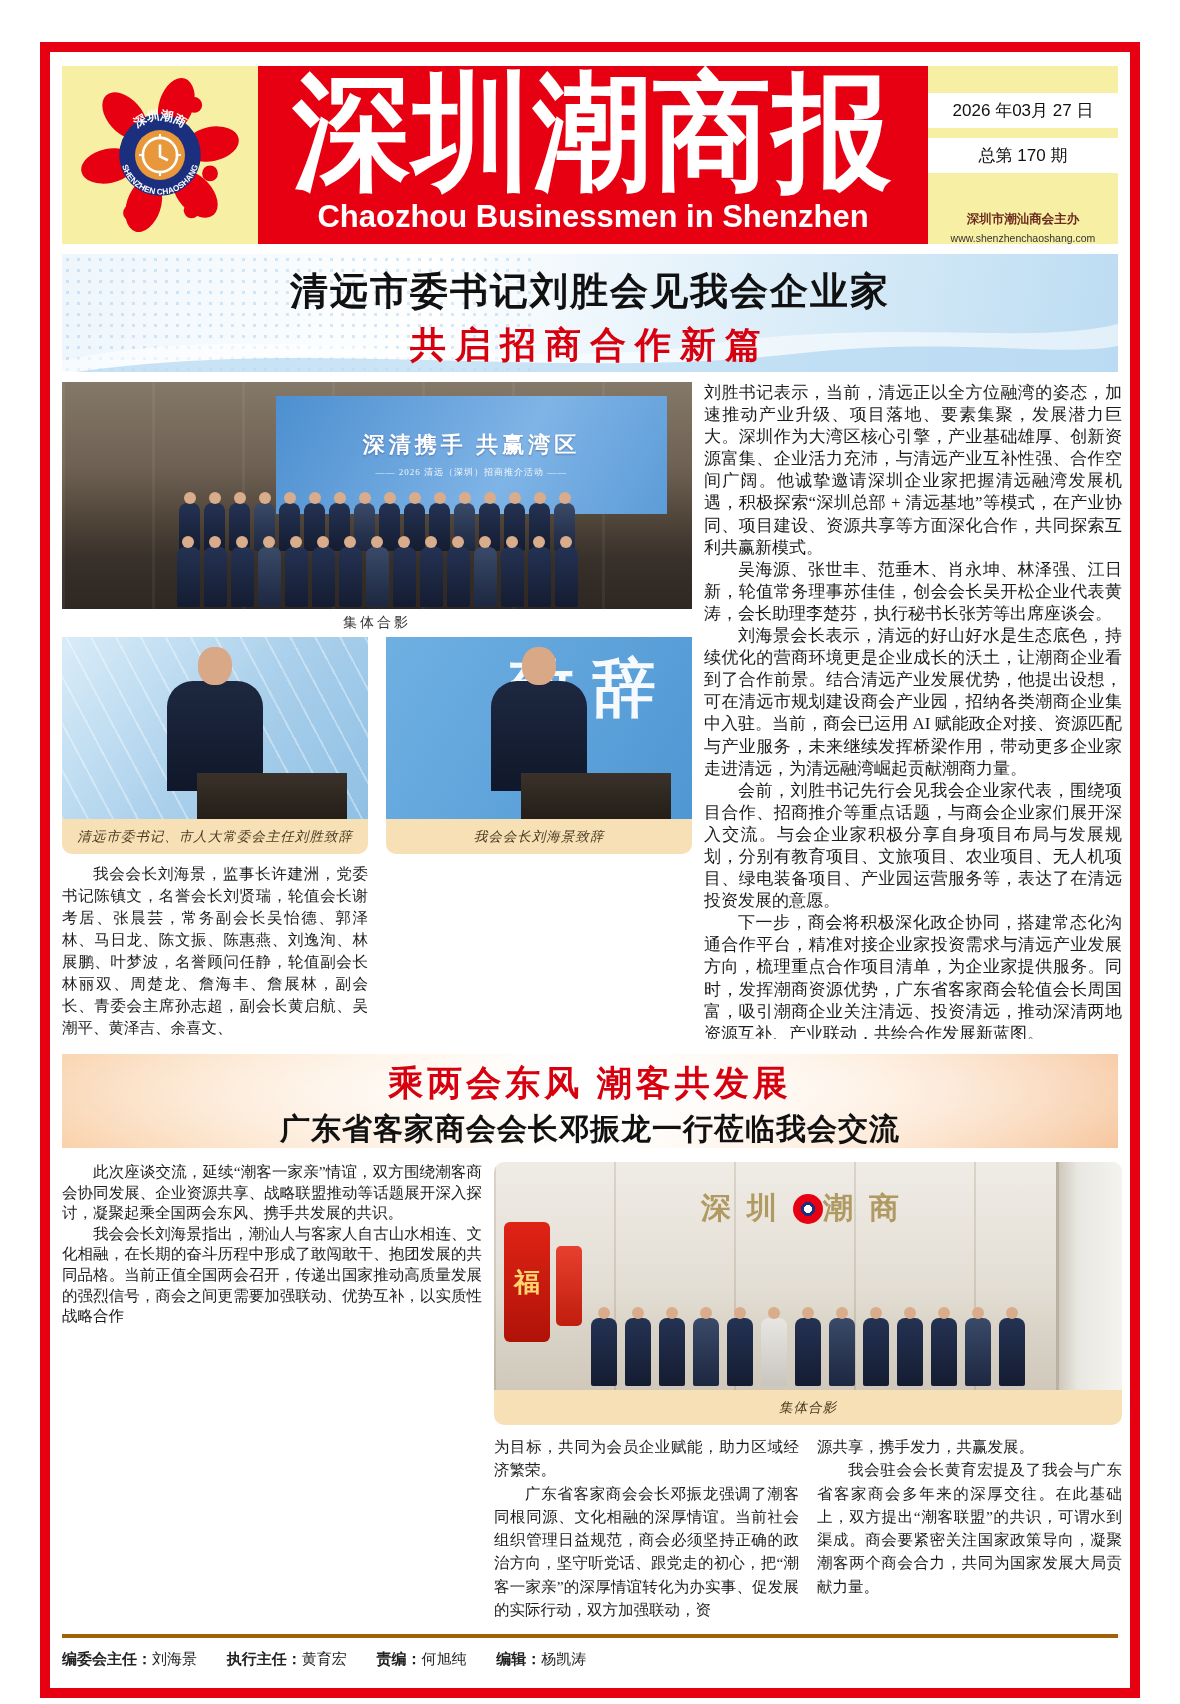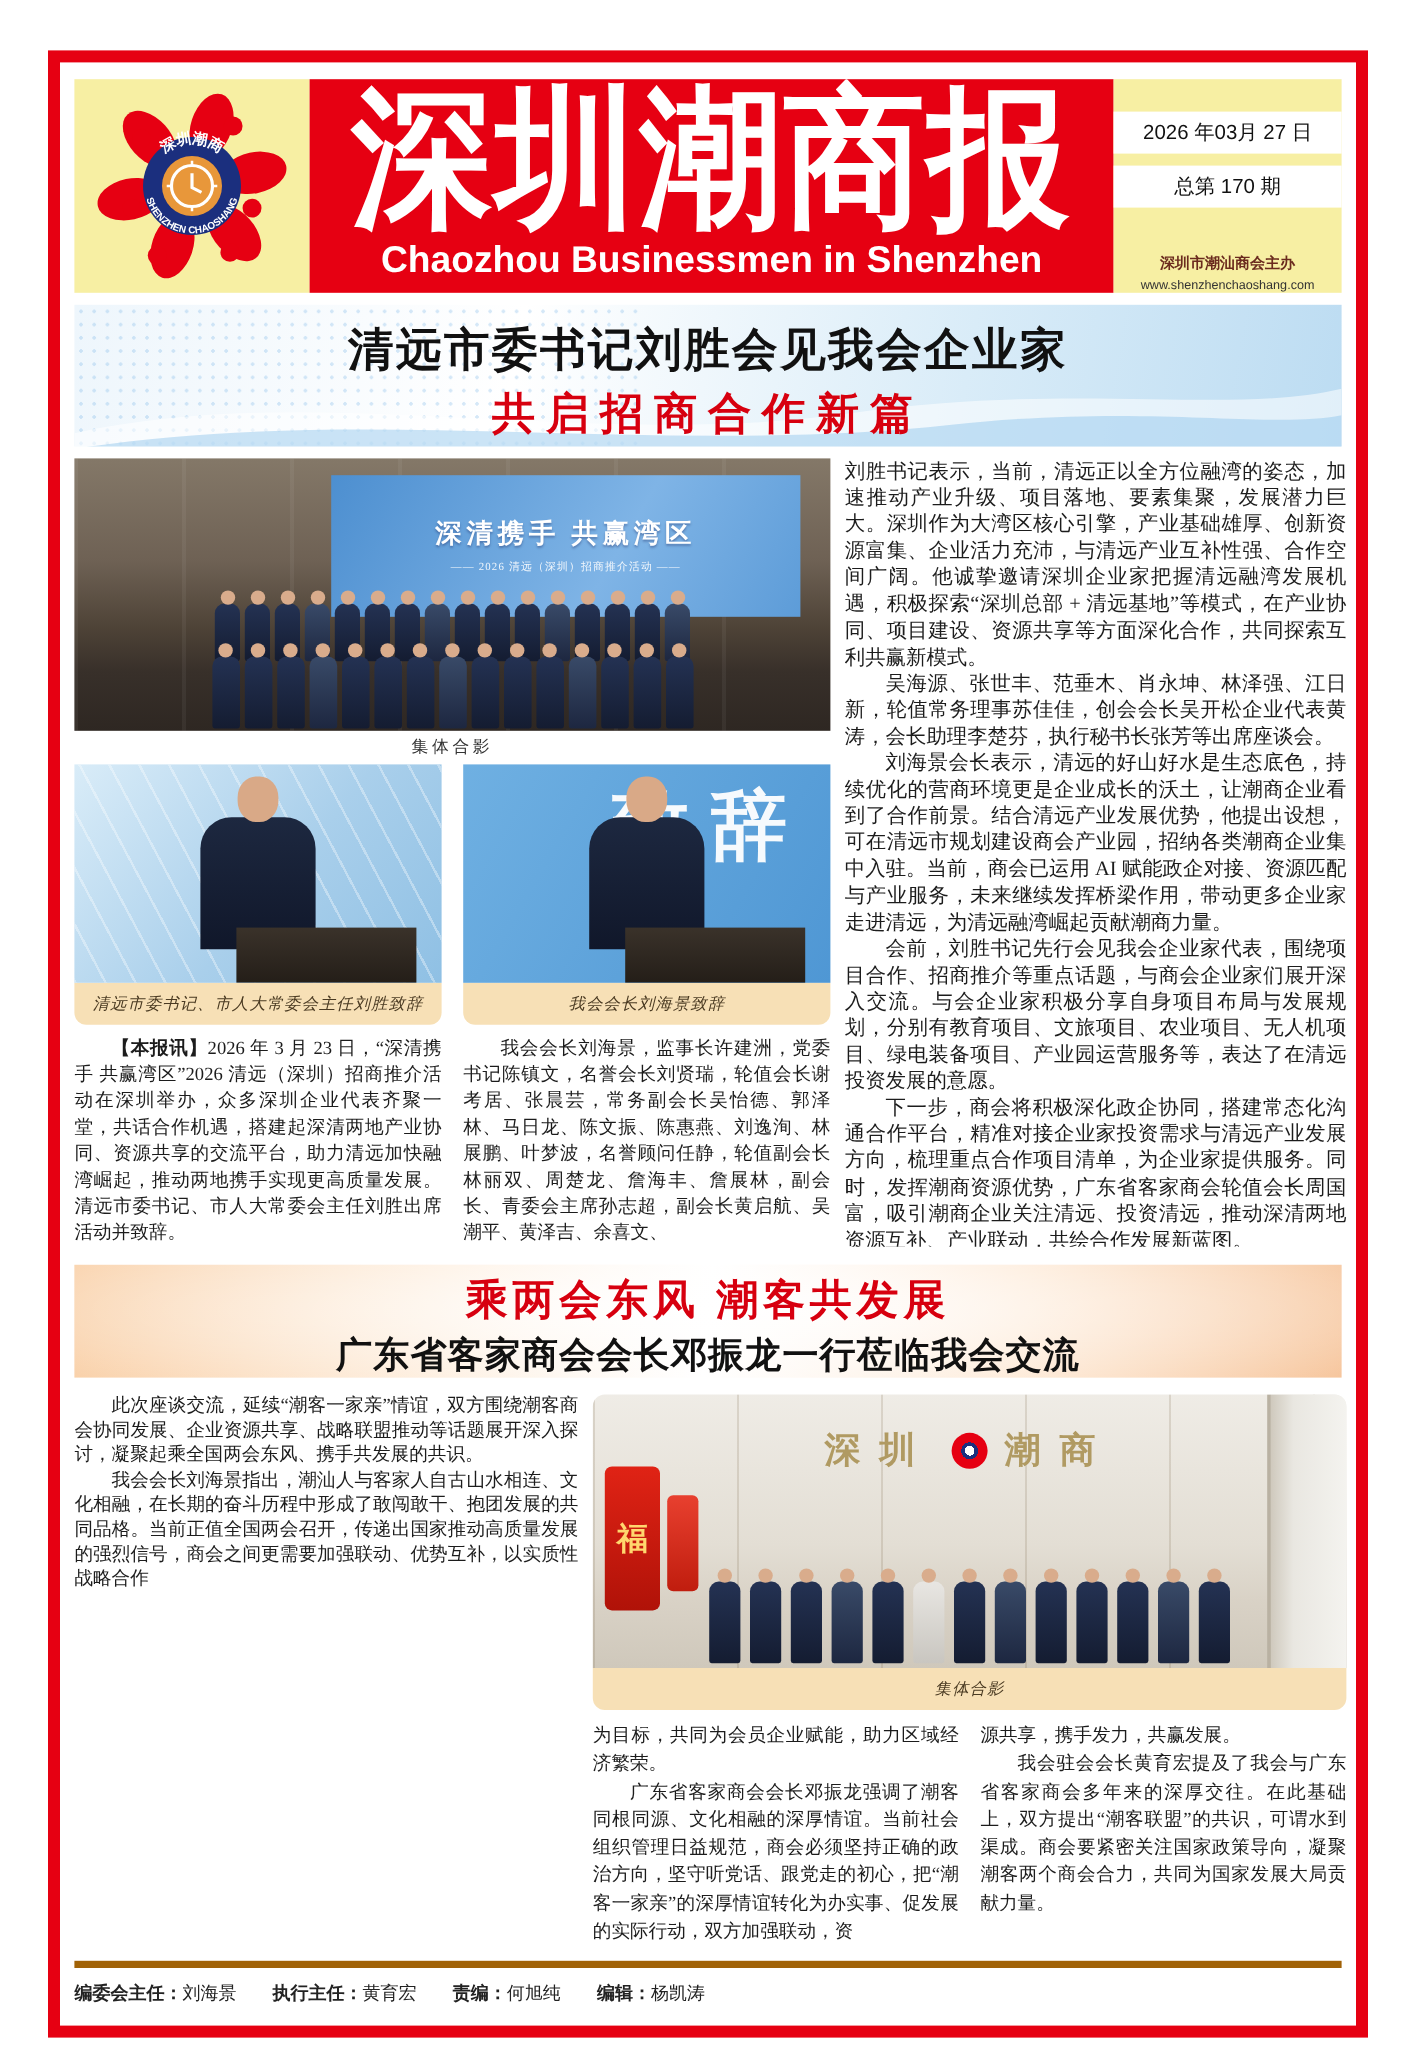--- a/index.html
+++ b/index.html
@@ -84,40 +84,40 @@
 
   
   .main2 { margin-top:14px; display:grid; grid-template-columns:420px 628px; column-gap:12px; height:456px; }
   .a2col1 { overflow:hidden; }
   .a2col1 p { font-size:15.5px; line-height:1.33; text-indent:2em; text-align:justify; color:#1c1c1c; }
   .a2-right { display:flex; flex-direction:column; }
   .photo2 { position:relative; height:228px; overflow:hidden; border-radius:10px 10px 0 0;
     background:linear-gradient(#efece6 0%,#e3ded4 55%,#d9d2c6 75%,#cfc8bb 100%); }
   .photo2::before { content:""; position:absolute; inset:0;
     background:repeating-linear-gradient(90deg, rgba(120,100,70,.18) 0 2px, transparent 2px 120px); }
-  .wall-sign { position:absolute; top:26px; width:100%; display:flex; align-items:center; justify-content:center; gap:14px;
+  .wall-sign { position:absolute; top:26px; width:100%; display:flex; align-items:center; justify-content:center; 
     color:#b09a62; font-size:30px; font-weight:700; letter-spacing:16px; }
   .mini-flower { width:30px; height:30px; border-radius:50%; flex:0 0 auto;
     background:radial-gradient(circle at 50% 50%, #fff 0 4px, #1b2f7e 4px 7px, #e60012 7px 15px); }
   .decor { position:absolute; left:10px; top:60px; width:46px; height:120px; background:linear-gradient(#e02315,#b01208);
     border-radius:6px; display:flex; align-items:center; justify-content:center; color:#ffd76e; font-size:26px; font-weight:700; }
   .decor2 { position:absolute; left:62px; top:84px; width:26px; height:80px; background:linear-gradient(#e8402f,#c01d0e); border-radius:5px; }
   .corridor { position:absolute; right:0; top:0; width:66px; height:100%;
     background:linear-gradient(90deg,#cfc9bd 0,#e9e7e1 30%,#f4f3ef 100%); border-left:3px solid #b9b1a2; }
   .photo2 .row-front { bottom:4px; }
   .photo2 .person { height:68px; width:26px; margin:0 4px; }
   .photo2 .person:nth-child(6) { background:linear-gradient(#e8e6e2,#c9c6c0); }
   .photo2 .person:nth-child(11) { background:linear-gradient(#6b4f35,#4c3category1,#4c3a26); }
   .a2-textrow { display:flex; gap:18px; margin-top:10px; flex:1; overflow:hidden; }
   .a2col { width:305px; overflow:hidden; }
   .a2col p { font-size:15.5px; line-height:1.5; text-indent:2em; }
 
   
-  .pfooter { margin-top:16px; border-top:6px solid #a16207; padding-top:12px;
-    font-family:Liberation Sans, sans-serif; font-size:15px; color:#222; }
+  .pfooter { margin-top:16px; border-top:4px solid #a16207; padding-top:12px;
+    font-family:Liberation Serif, serif; font-size:15px; color:#222; }
   .pfooter .item { margin-right:26px; }
   .pfooter .lbl { font-weight:700; }
 </style>
 </head>
 <body>
 
 <div class="frame">
 <div class="inner">
 
   <div class="masthead">
@@ -238,23 +238,20 @@
             <span class="sp-screen-char">致辞</span>
             <span class="sp-mic"></span>
             <span class="sp-person"></span>
             <span class="sp-lectern"></span>
           </div>
           <div class="caption-bar">我会会长刘海景致辞</div>
         </div>
       </div>
       <div class="a1-textrow">
         <div class="tcol">
-              <p><b>【本报讯】</b>2026 年 3 月 23 日，“深清携手 共赢湾区”2026 清远（深圳）招商推介活动在深圳举办，众多深圳企业代表齐聚一堂，共话合作机遇，搭建起深清两地产业协同、资源共享的交流平台，助力清远加快融湾崛起，推动两地携手实现更高质量发展。清远市委书记、市人大常委会主任刘胜出席活动并致辞。</p>
-            </div>
-        <div class="tcol">
               <p>我会会长刘海景，监事长许建洲，党委书记陈镇文，名誉会长刘贤瑞，轮值会长谢考居、张晨芸，常务副会长吴怡德、郭泽林、马日龙、陈文振、陈惠燕、刘逸洵、林展鹏、叶梦波，名誉顾问任静，轮值副会长林丽双、周楚龙、詹海丰、詹展林，副会长、青委会主席孙志超，副会长黄启航、吴潮平、黄泽吉、余喜文、</p>
             </div>
       </div>
     </div>
     <div class="col3 continuation">
           <p>刘胜书记表示，当前，清远正以全方位融湾的姿态，加速推动产业升级、项目落地、要素集聚，发展潜力巨大。深圳作为大湾区核心引擎，产业基础雄厚、创新资源富集、企业活力充沛，与清远产业互补性强、合作空间广阔。他诚挚邀请深圳企业家把握清远融湾发展机遇，积极探索“深圳总部 + 清远基地”等模式，在产业协同、项目建设、资源共享等方面深化合作，共同探索互利共赢新模式。</p>
           <p>吴海源、张世丰、范垂木、肖永坤、林泽强、江日新，轮值常务理事苏佳佳，创会会长吴开松企业代表黄涛，会长助理李楚芬，执行秘书长张芳等出席座谈会。</p>
           <p>刘海景会长表示，清远的好山好水是生态底色，持续优化的营商环境更是企业成长的沃土，让潮商企业看到了合作前景。结合清远产业发展优势，他提出设想，可在清远市规划建设商会产业园，招纳各类潮商企业集中入驻。当前，商会已运用 AI 赋能政企对接、资源匹配与产业服务，未来继续发挥桥梁作用，带动更多企业家走进清远，为清远融湾崛起贡献潮商力量。</p>
           <p>会前，刘胜书记先行会见我会企业家代表，围绕项目合作、招商推介等重点话题，与商会企业家们展开深入交流。与会企业家积极分享自身项目布局与发展规划，分别有教育项目、文旅项目、农业项目、无人机项目、绿电装备项目、产业园运营服务等，表达了在清远投资发展的意愿。</p>
           <p>下一步，商会将积极深化政企协同，搭建常态化沟通合作平台，精准对接企业家投资需求与清远产业发展方向，梳理重点合作项目清单，为企业家提供服务。同时，发挥潮商资源优势，广东省客家商会轮值会长周国富，吸引潮商企业关注清远、投资清远，推动深清两地资源互补、产业联动，共绘合作发展新蓝图。</p>

